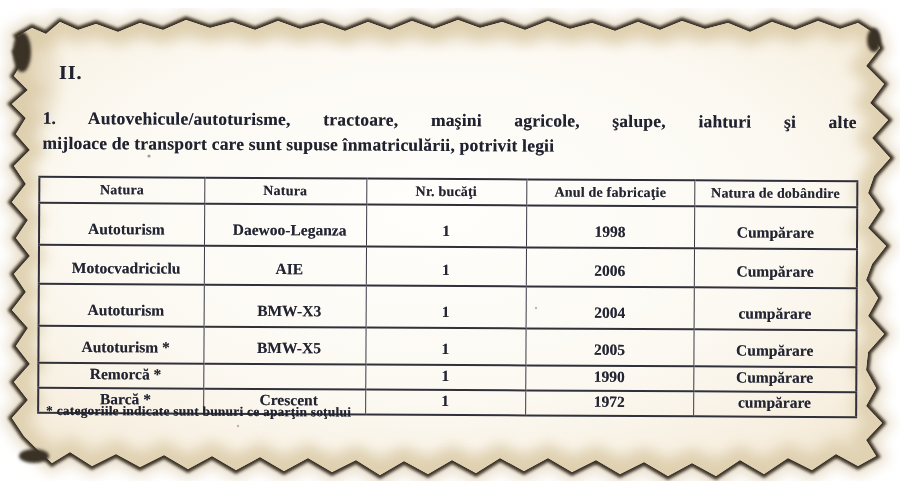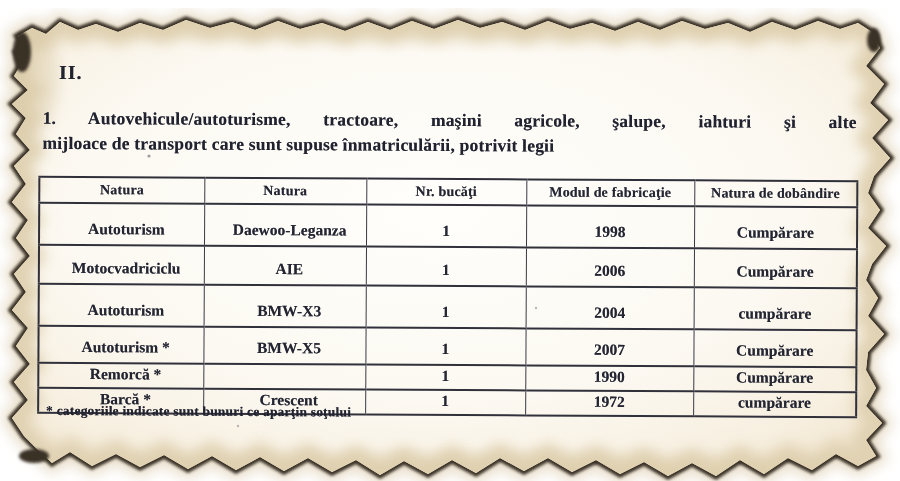--- a/index.html
+++ b/index.html
@@ -125,21 +125,21 @@
           <col style="width:162px">
           <col style="width:160px">
         <col style="width:168px">
           <col style="width:163px">
       </colgroup>
       <thead>
         <tr>
           <th>Natura</th>
           <th>Natura</th>
           <th>Nr. bucăţi</th>
-          <th>Modul de fabricaţie</th>
+          <th>Anul de fabricaţie</th>
           <th>Natura de dobândire</th>
         </tr>
       </thead>
       <tbody>
         <tr class="r1">
           <td class="a-left">Autoturism</td>
           <td class="a-left">Daewoo-Leganza</td>
           <td class="a-center">1</td>
           <td class="a-center">1998</td>
           <td class="a-center">Cumpărare</td>
@@ -155,21 +155,21 @@
           <td class="a-left">Autoturism</td>
           <td class="a-left">BMW-X3</td>
           <td class="a-center">1</td>
           <td class="a-center">2004</td>
           <td class="a-center">cumpărare</td>
         </tr>
         <tr class="r4">
           <td class="a-left">Autoturism *</td>
           <td class="a-left">BMW-X5</td>
           <td class="a-center">1</td>
-          <td class="a-center">2007</td>
+          <td class="a-center">2005</td>
           <td class="a-center">Cumpărare</td>
         </tr>
         <tr class="r5">
           <td class="a-left">Remorcă *</td>
           <td class="a-left"></td>
           <td class="a-center">1</td>
           <td class="a-center">1990</td>
           <td class="a-center">Cumpărare</td>
         </tr>
         <tr class="r6">

